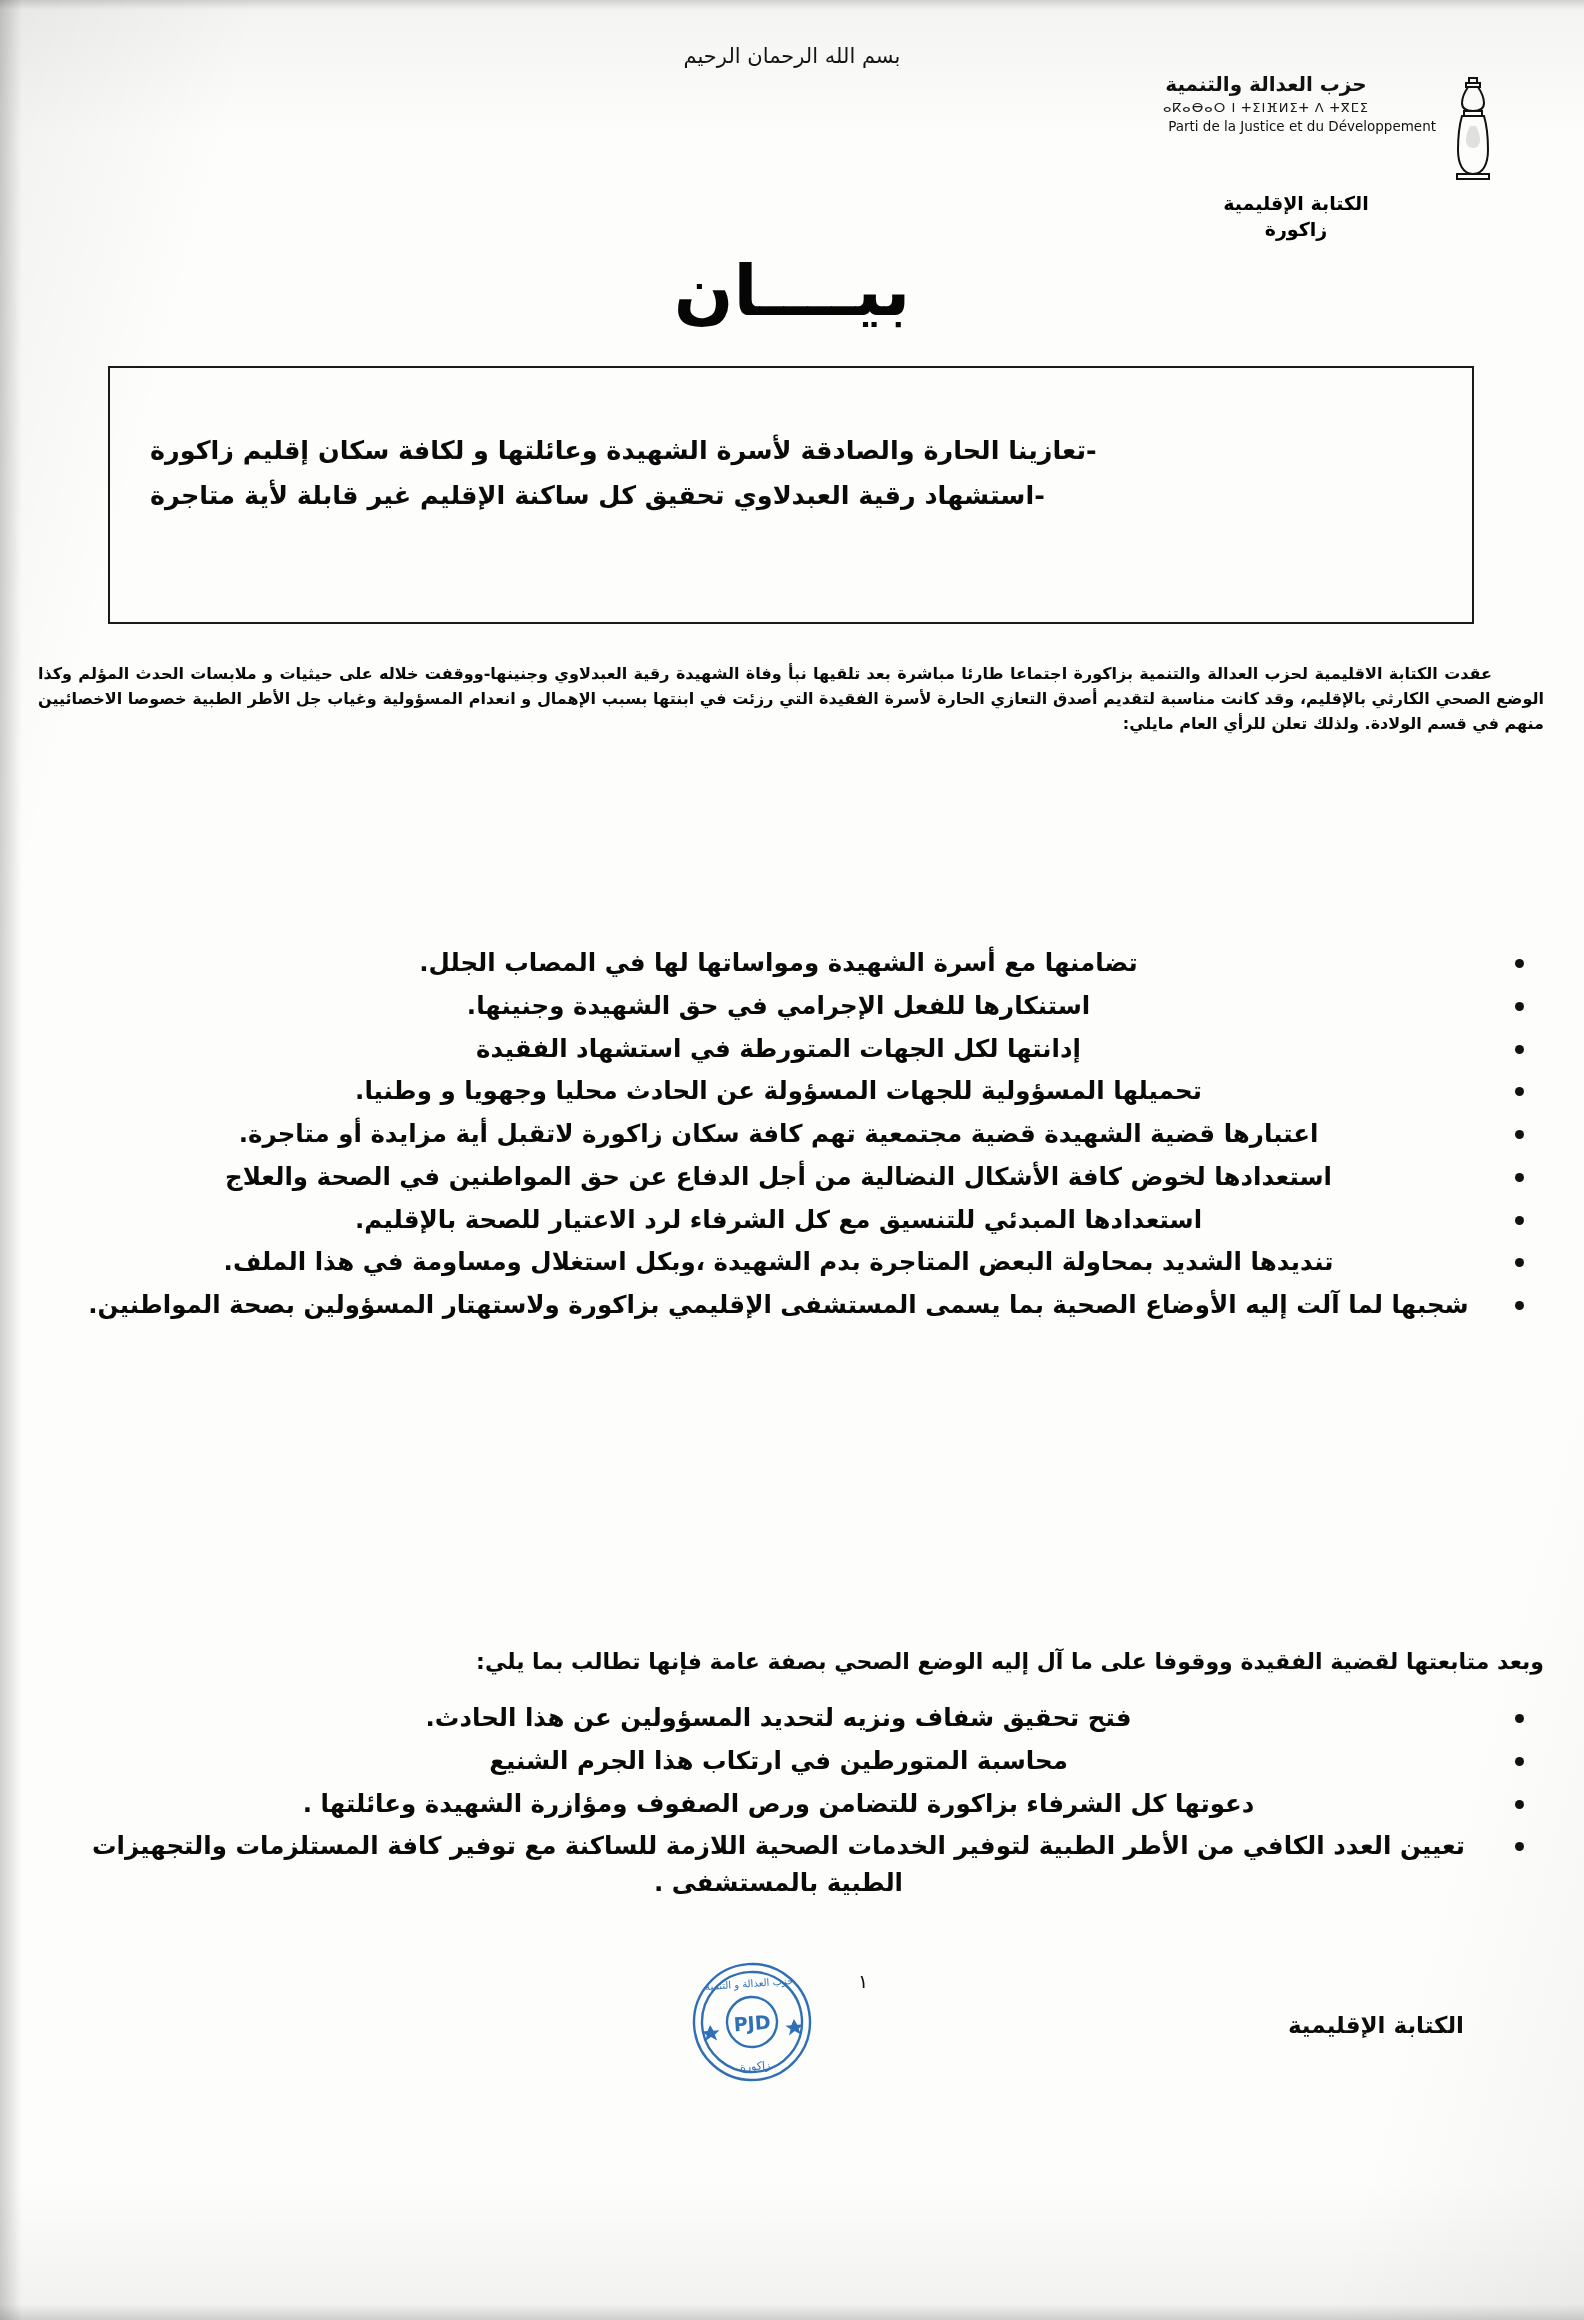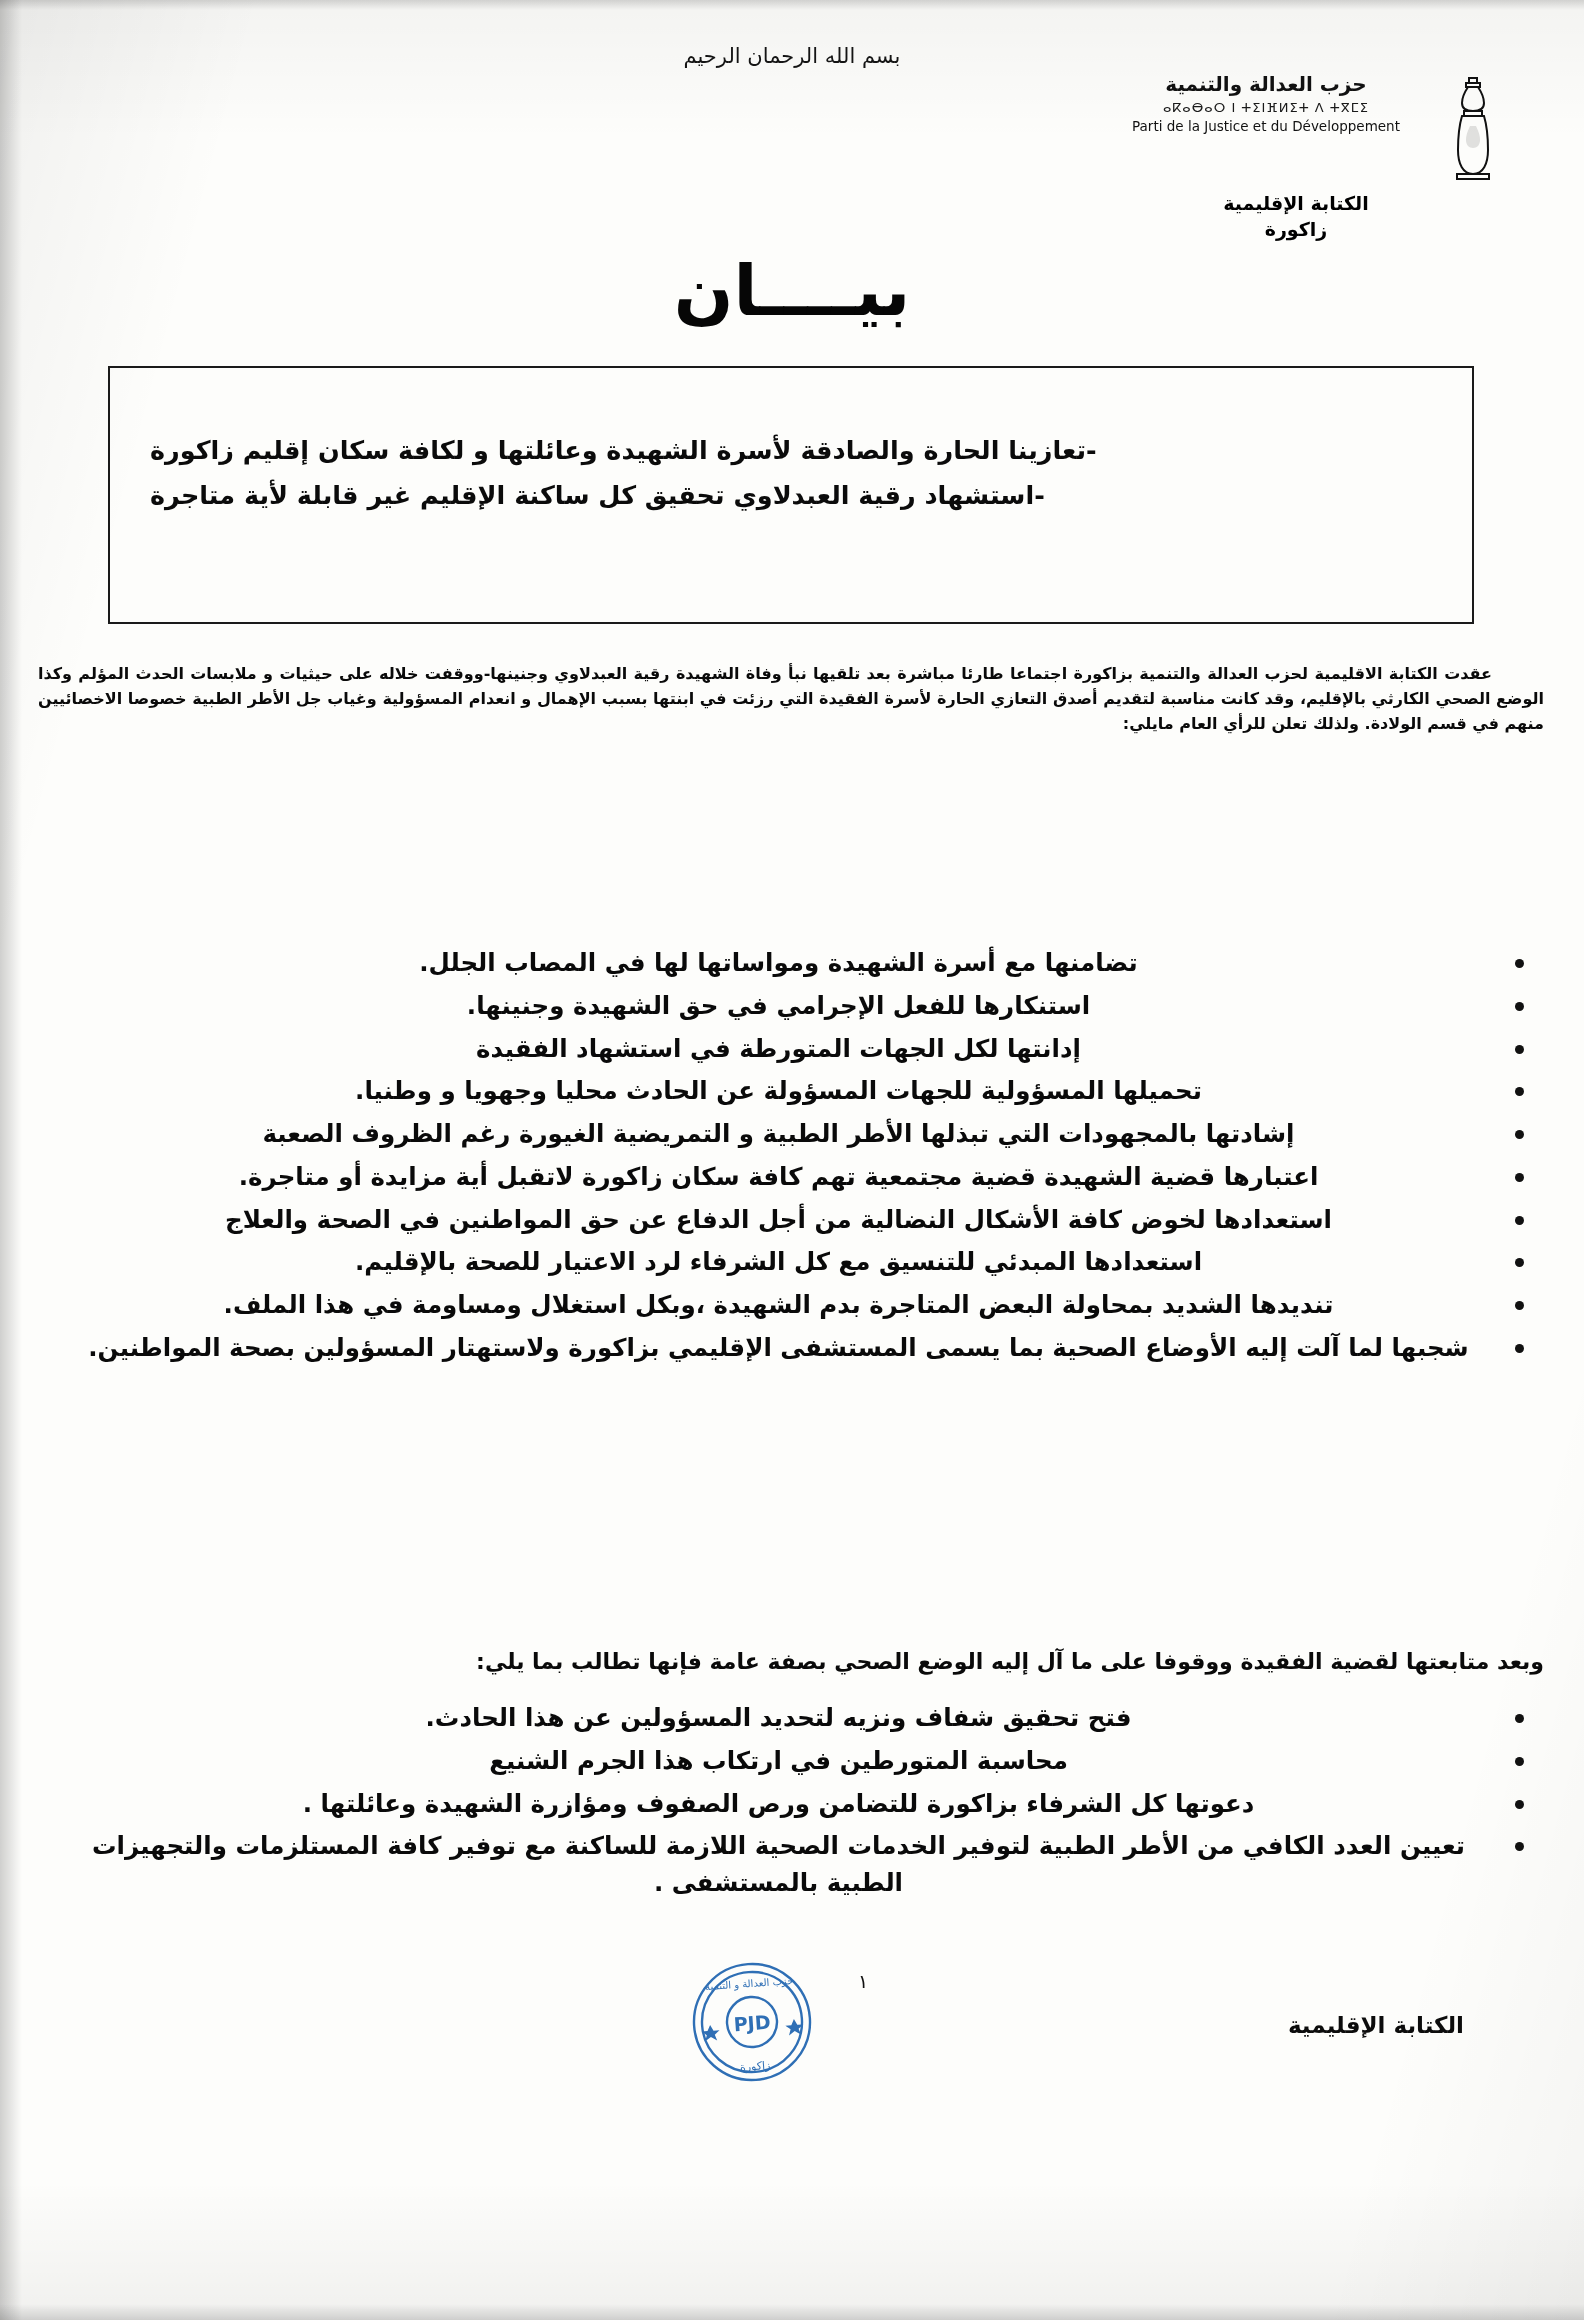--- a/index.html
+++ b/index.html
@@ -91,20 +91,21 @@
     color: #1a1a1a;
     letter-spacing: 1px;
     margin-top: 3px;
     white-space: nowrap;
   }
   .lh-fr {
     font-size: 13.5px;
     color: #111;
     margin-top: 3px;
     white-space: nowrap;
+    text-align: right;
   }
   .lh-sub1 {
     font-size: 19px;
     font-weight: bold;
     margin-top: 10px;
     white-space: nowrap;
   }
   .lh-sub2 {
     font-size: 19px;
     font-weight: bold;
@@ -331,24 +332,20 @@
     <li class="bullet-li">
       <span class="bullet-dot"></span>
       <span class="bullet-text">إدانتها لكل الجهات المتورطة في استشهاد الفقيدة</span>
     </li>
     <li class="bullet-li">
       <span class="bullet-dot"></span>
       <span class="bullet-text">تحميلها المسؤولية للجهات المسؤولة عن الحادث محليا وجهويا و وطنيا.</span>
     </li>
     <li class="bullet-li">
       <span class="bullet-dot"></span>
-      <span class="bullet-text">إشادتها بالمجهودات التي تبذلها الأطر الطبية و التمريضية الغيورة رغم الظروف الصعبة</span>
-    </li>
-    <li class="bullet-li">
-      <span class="bullet-dot"></span>
       <span class="bullet-text">اعتبارها قضية الشهيدة قضية مجتمعية تهم كافة سكان زاكورة لاتقبل أية مزايدة أو متاجرة.</span>
     </li>
     <li class="bullet-li">
       <span class="bullet-dot"></span>
       <span class="bullet-text">استعدادها لخوض كافة الأشكال النضالية من أجل الدفاع عن حق المواطنين في الصحة والعلاج</span>
     </li>
     <li class="bullet-li">
       <span class="bullet-dot"></span>
       <span class="bullet-text">استعدادها المبدئي للتنسيق مع كل الشرفاء لرد الاعتيار للصحة بالإقليم.</span>
     </li>

